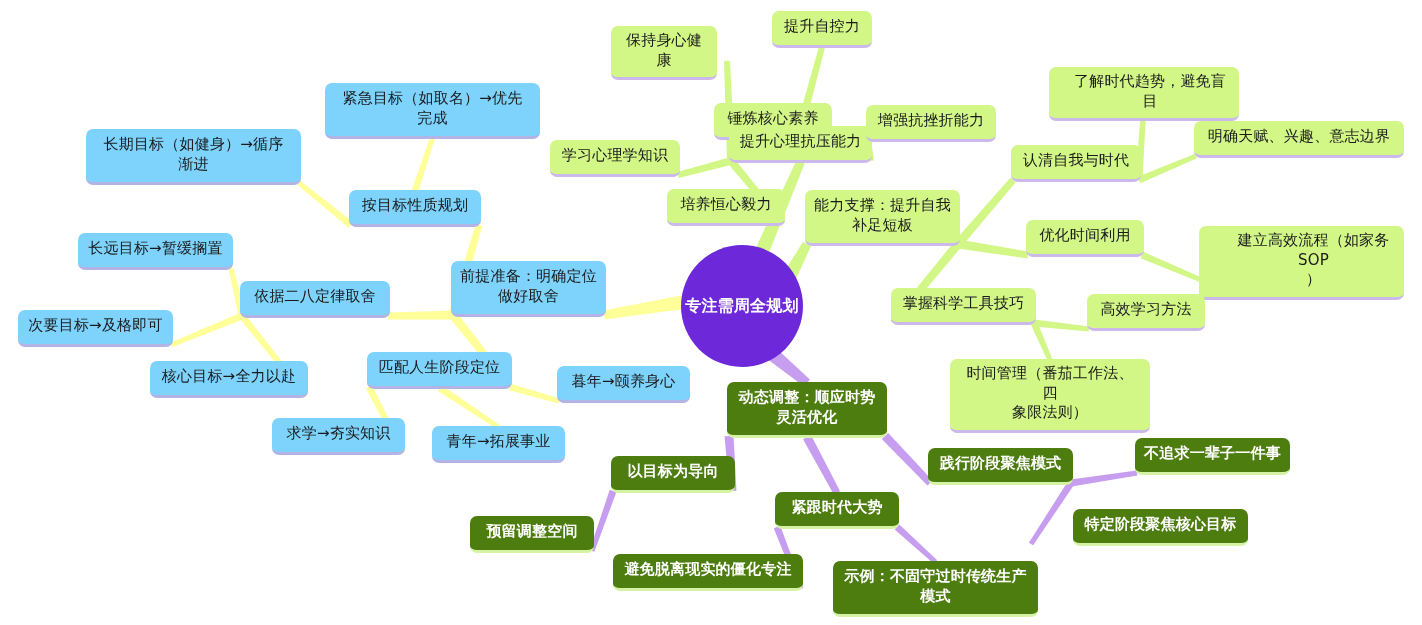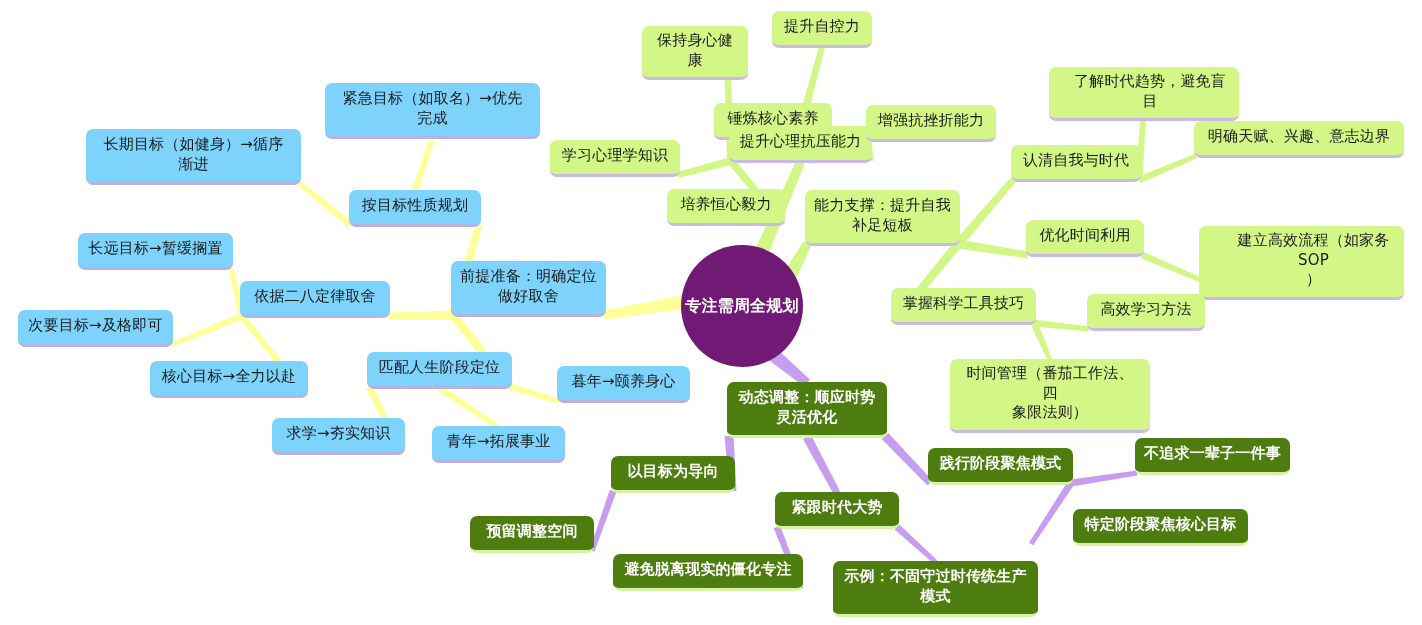--- a/index.html
+++ b/index.html
@@ -57,21 +57,21 @@
   }
   .n-purple {
     background: #4d7c0f;
     color: #ffffff;
     border-bottom: 3px solid #d5f2a5;
     font-size: 15px;
     font-weight: 700;
   }
   .n-root {
     border-radius: 50%;
-    background: #701a75;
+    background: #6d28d9;
     color: #ffffff;
     font-size: 16px;
     font-weight: 700;
     border: none;
     padding: 0;
     box-shadow: 0 0 0 0 rgba(0,0,0,0);
   }
 </style>
 </head>
 <body>
@@ -127,21 +127,21 @@
       <div class="node n-yellow" style="left: 240px; top: 281px; width: 150px; min-height: 37px; z-index: 20;"><span class="txt">依据二八定律取舍</span></div>
       <div class="node n-yellow" style="left: 78px; top: 233px; width: 155px; min-height: 37px; z-index: 20;"><span class="txt">长远目标→暂缓搁置</span></div>
       <div class="node n-yellow" style="left: 18px; top: 310px; width: 155px; min-height: 37px; z-index: 20;"><span class="txt">次要目标→及格即可</span></div>
       <div class="node n-yellow" style="left: 150px; top: 361px; width: 158px; min-height: 37px; z-index: 20;"><span class="txt">核心目标→全力以赴</span></div>
       <div class="node n-yellow" style="left: 367px; top: 352px; width: 145px; min-height: 37px; z-index: 20;"><span class="txt">匹配人生阶段定位</span></div>
       <div class="node n-yellow" style="left: 272px; top: 418px; width: 133px; min-height: 37px; z-index: 20;"><span class="txt">求学→夯实知识</span></div>
       <div class="node n-yellow" style="left: 432px; top: 426px; width: 133px; min-height: 37px; z-index: 20;"><span class="txt">青年→拓展事业</span></div>
       <div class="node n-yellow" style="left: 557px; top: 366px; width: 133px; min-height: 37px; z-index: 20;"><span class="txt">暮年→颐养身心</span></div>
       <div class="node n-green" style="left: 714px; top: 103px; width: 118px; min-height: 37px; z-index: 10;"><span class="txt">锤炼核心素养</span></div>
       <div class="node n-green" style="left: 729px; top: 126px; width: 143px; min-height: 37px; z-index: 20;"><span class="txt">提升心理抗压能力</span></div>
-      <div class="node n-green" style="left: 642px; top: 26px; width: 106px; min-height: 37px; z-index: 20;"><span class="txt">保持身心健康</span></div>
+      <div class="node n-green" style="left: 611px; top: 26px; width: 106px; min-height: 37px; z-index: 20;"><span class="txt">保持身心健康</span></div>
       <div class="node n-green" style="left: 772px; top: 11px; width: 100px; min-height: 37px; z-index: 20;"><span class="txt">提升自控力</span></div>
       <div class="node n-green" style="left: 866px; top: 105px; width: 130px; min-height: 37px; z-index: 20;"><span class="txt">增强抗挫折能力</span></div>
       <div class="node n-green" style="left: 550px; top: 140px; width: 130px; min-height: 37px; z-index: 20;"><span class="txt">学习心理学知识</span></div>
       <div class="node n-green" style="left: 667px; top: 189px; width: 118px; min-height: 37px; z-index: 20;"><span class="txt">培养恒心毅力</span></div>
       <div class="node n-green" style="left: 805px; top: 190px; width: 155px; min-height: 56px; z-index: 20;"><span class="txt">能力支撑：提升自我
 补足短板</span></div>
       <div class="node n-green" style="left: 1011px; top: 145px; width: 130px; min-height: 37px; z-index: 20;"><span class="txt">认清自我与时代</span></div>
       <div class="node n-green" style="left: 1049px; top: 67px; width: 190px; min-height: 37px; z-index: 20; padding-left: 21px;"><span class="txt">了解时代趋势，避免盲目</span></div>
       <div class="node n-green" style="left: 1194px; top: 121px; width: 210px; min-height: 37px; z-index: 20;"><span class="txt">明确天赋、兴趣、意志边界</span></div>
       <div class="node n-green" style="left: 1026px; top: 220px; width: 118px; min-height: 37px; z-index: 20;"><span class="txt">优化时间利用</span></div>

